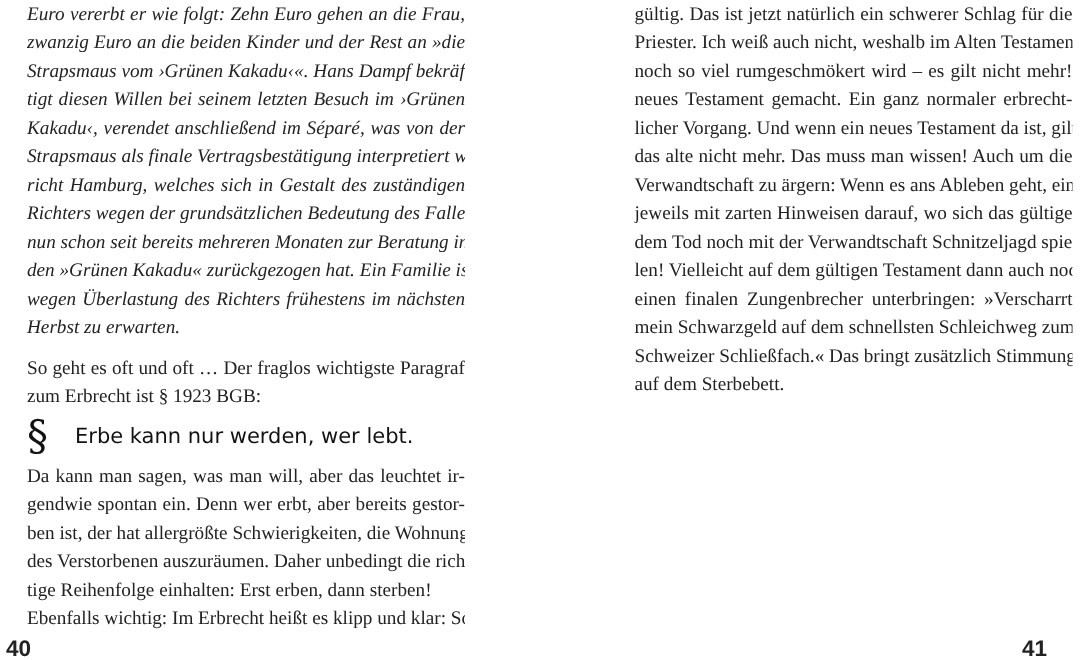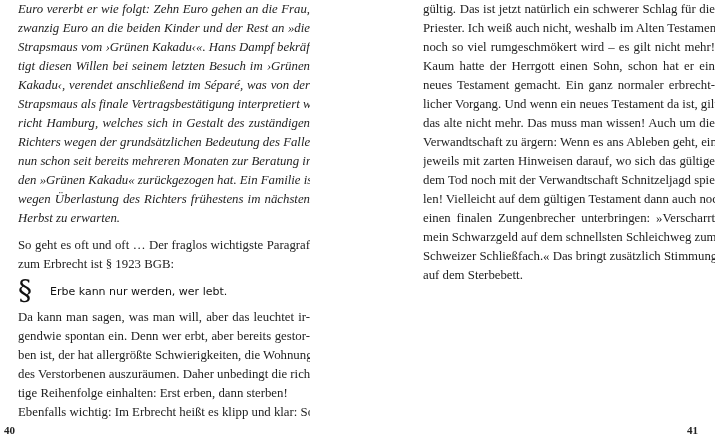--- a/index.html
+++ b/index.html
@@ -6,22 +6,22 @@
   body { width:720px; height:440px; background:#ffffff; position:relative; overflow:hidden; color:#222; }
   .page { position:absolute; top:0; }
   .left { left:18px; width:292px; }
   .right { left:423px; width:292px; }
   .line { font-family:"Liberation Serif", serif; font-size:12.8px; height:19px; line-height:19px; white-space:nowrap; text-align:justify; text-align-last:justify; overflow:hidden; }
   .line.last { text-align-last:left; }
   .it { font-style:italic; }
   .gap { height:8px; }
   .law { display:flex; align-items:center; height:30px; margin:2px 0 2px 0; }
   .para-icon { font-family:"DejaVu Serif", serif; font-size:28px; line-height:28px; width:30px; color:#111; }
-  .law-text { font-family:"DejaVu Sans", sans-serif; font-size:11px; color:#111; margin-left:2px; }
-  .pnum { position:absolute; top:424px; font-family:Liberation Serif, serif; font-size:11px; font-weight:bold; color:#222; }
+  .law-text { font-family:"DejaVu Sans", sans-serif; font-size:14px; color:#111; margin-left:2px; }
+  .pnum { position:absolute; top:424px; font-family:Liberation Sans, sans-serif; font-size:15px; font-weight:bold; color:#222; }
   .pnum.l { left:4px; }
   .pnum.r { right:22px;text-align:right; }
 </style>
 </head>
 <body>
 
 <div class="page left">
   <div>
     <div class="line it">Euro vererbt er wie folgt: Zehn Euro gehen an die Frau,</div>
     <div class="line it">zwanzig Euro an die beiden Kinder und der Rest an »die</div>
@@ -54,21 +54,20 @@
     <div class="line">Ebenfalls wichtig: Im Erbrecht heißt es klipp und klar: So-</div>
 
   </div>
 </div>
 
 <div class="page right">
   <div>
     <div class="line">gültig. Das ist jetzt natürlich ein schwerer Schlag für die</div>
     <div class="line">Priester. Ich weiß auch nicht, weshalb im Alten Testament</div>
     <div class="line">noch so viel rumgeschmökert wird – es gilt nicht mehr!</div>
-    <div class="line">Kaum hatte der Herrgott einen Sohn, schon hat er ein</div>
     <div class="line">neues Testament gemacht. Ein ganz normaler erbrecht-</div>
     <div class="line">licher Vorgang. Und wenn ein neues Testament da ist, gilt</div>
     <div class="line">das alte nicht mehr. Das muss man wissen! Auch um die</div>
     <div class="line">Verwandtschaft zu ärgern: Wenn es ans Ableben geht, ein-</div>
     <div class="line">jeweils mit zarten Hinweisen darauf, wo sich das gültige</div>
     <div class="line">dem Tod noch mit der Verwandtschaft Schnitzeljagd spie-</div>
     <div class="line">len! Vielleicht auf dem gültigen Testament dann auch noch</div>
     <div class="line">einen finalen Zungenbrecher unterbringen: »Verscharrt</div>
     <div class="line">mein Schwarzgeld auf dem schnellsten Schleichweg zum</div>
     <div class="line">Schweizer Schließfach.« Das bringt zusätzlich Stimmung</div>

